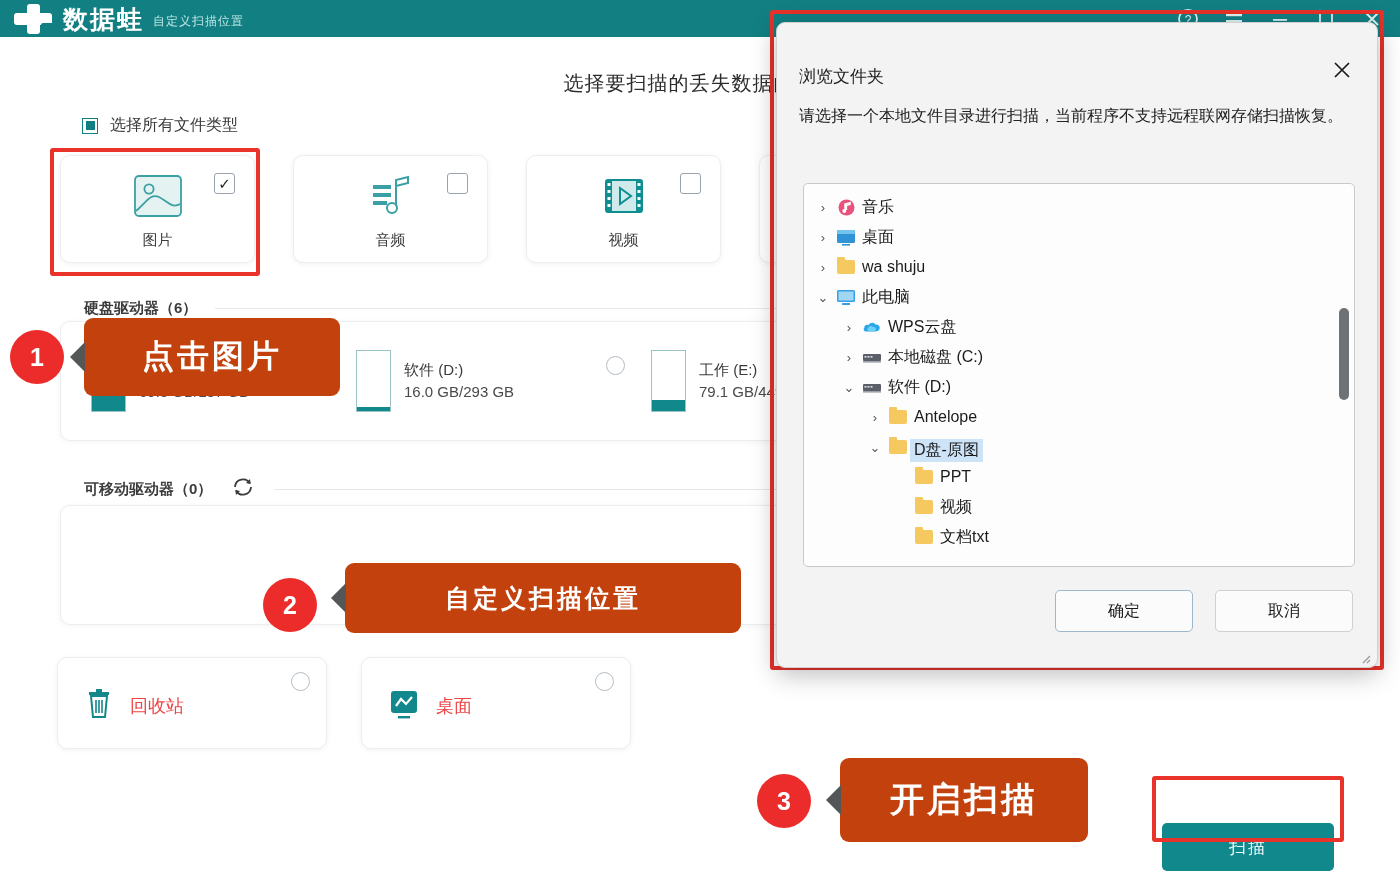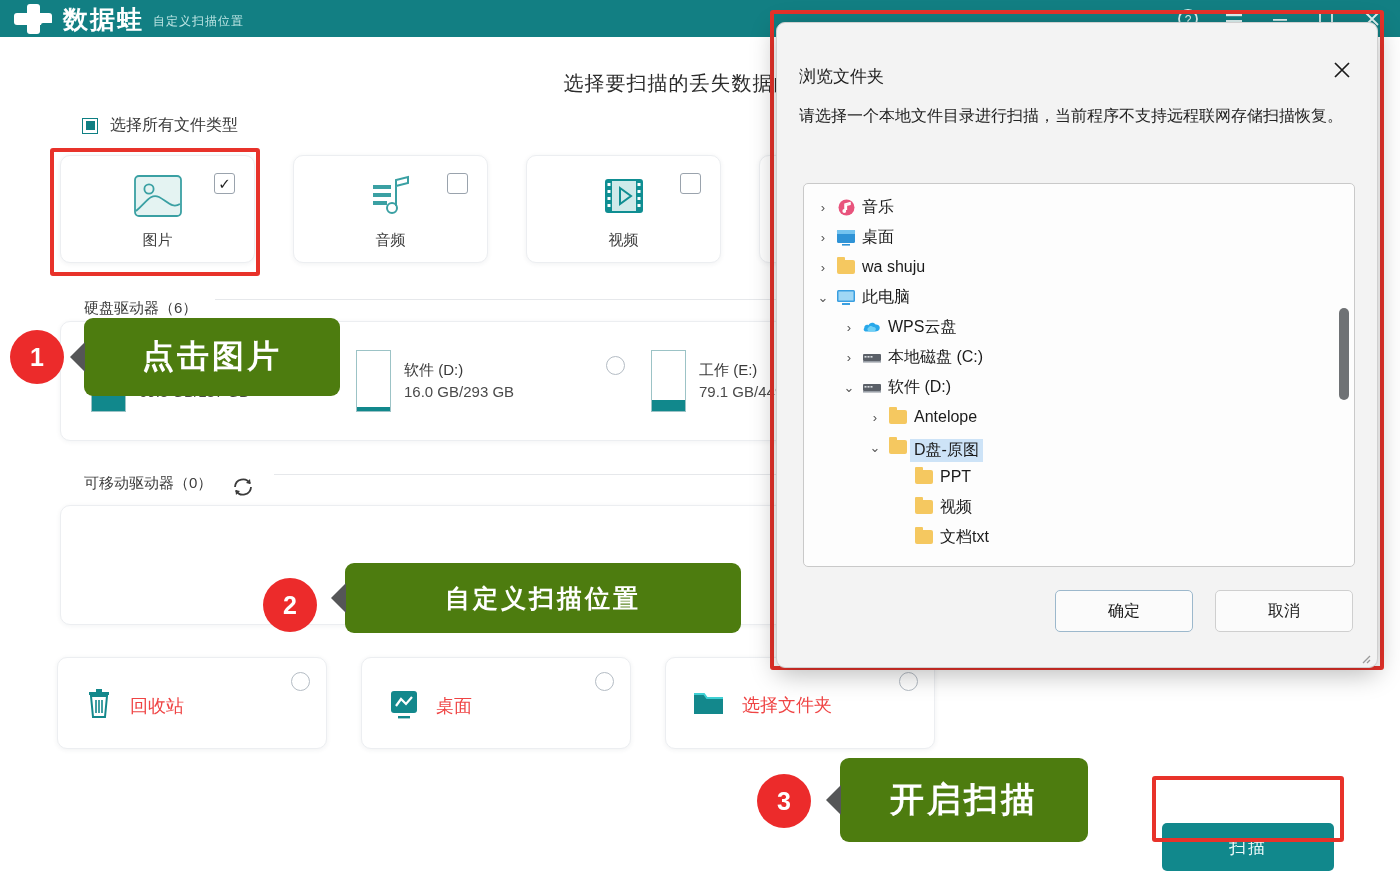--- a/index.html
+++ b/index.html
@@ -83,21 +83,21 @@
   }
   .ftcard .icon{
     position:absolute; left:0; right:0; top:17px; display:flex; justify-content:center;
   }
   .ftcard .lbl{
     position:absolute; left:0; right:0; bottom:12px; text-align:center;
     font-size:15px; color:#3c3c3c;
   }
 
   
-  .sec-hd{ position:absolute; display:flex; align-items:flex-start; gap:18px; width:1230px; }
+  .sec-hd{ position:absolute; display:flex; align-items:center; gap:18px; width:1230px;font-weight:bold; }
   .sec-hd .t{ font-size:15px; color:#3c3c3c; white-space:nowrap; }
   .sec-hd .rule{ flex:1; height:1px; background:#e6e8eb; }
   .refresh{ cursor:pointer; }
 
   .drivepanel{
     position:absolute; background:#fff; border:1px solid #eceef1; border-radius:10px;
     box-shadow:0 1px 5px rgba(40,50,70,.06);
   }
   .drive{
     position:absolute; display:flex; align-items:center; gap:13px;
@@ -130,21 +130,21 @@
 
   
   .redbox{ position:absolute; border:4px solid #e8322a; border-radius:3px; pointer-events:none;}
 
   
   .badge{
     position:absolute; border-radius:50%; background:#ec2b2b; color:#fff;
     display:flex;align-items:center;justify-content:center; font-weight:bold;
   }
   .callout{
-    position:absolute; background:#4d7c0f; color:#fff; border-radius:9px;
+    position:absolute; background:#c2410c; color:#fff; border-radius:9px;
     display:flex; align-items:center; justify-content:center;
     font-weight:bold; letter-spacing:3px;
   }
   .callout .tip{
     position:absolute; left:-14px; top:50%; margin-top:-15px;
     width:0;height:0; border-top:15px solid transparent; border-bottom:15px solid transparent;
     border-right:15px solid #555657;
   }
 
   
@@ -402,32 +402,20 @@
           <svg width="32" height="32" viewBox="0 0 32 32">
             <rect x="3" y="3" width="26" height="22" rx="3" fill="#13888c"></rect>
             <path d="M8 18 L13 11 L18 16 L24 9" fill="none" stroke="#ffffff" stroke-width="2.2"></path>
             <rect x="10" y="28" width="12" height="2.4" fill="#13888c"></rect>
           </svg>
         </span>
         <span class="lbl">桌面</span>
       </div>
     </div>
 
-    <div class="loccard" style="left:665px; top:620px;">
-      <span class="radio"></span>
-      <div class="row">
-        <span>
-          <svg width="34" height="30" viewBox="0 0 34 30">
-            <path d="M2 6 L12 6 L15 10 L31 10 L31 26 L2 26 Z" fill="#13888c"></path>
-            <path d="M2 6 L12 6 L15 10 L31 10" fill="none" stroke="#3fd0d4" stroke-width="2"></path>
-          </svg>
-        </span>
-        <span class="lbl">选择文件夹</span>
-      </div>
-    </div>
 
     <button class="scanbtn">扫描</button>
   </div>
 
   <div class="redbox" style="left:50px; top:148px; width:210px; height:128px;"></div>
   <div class="redbox" style="left:1152px; top:776px; width:192px; height:66px;"></div>
   <div class="redbox" style="left:770px; top:10px; width:614px; height:660px;"></div>
 
   <div class="badge" style="left:10px; top:330px; width:54px; height:54px; font-size:25px;">1</div>
   <div class="callout" style="left:84px; top:318px; width:256px; height:78px; font-size:32px;">

